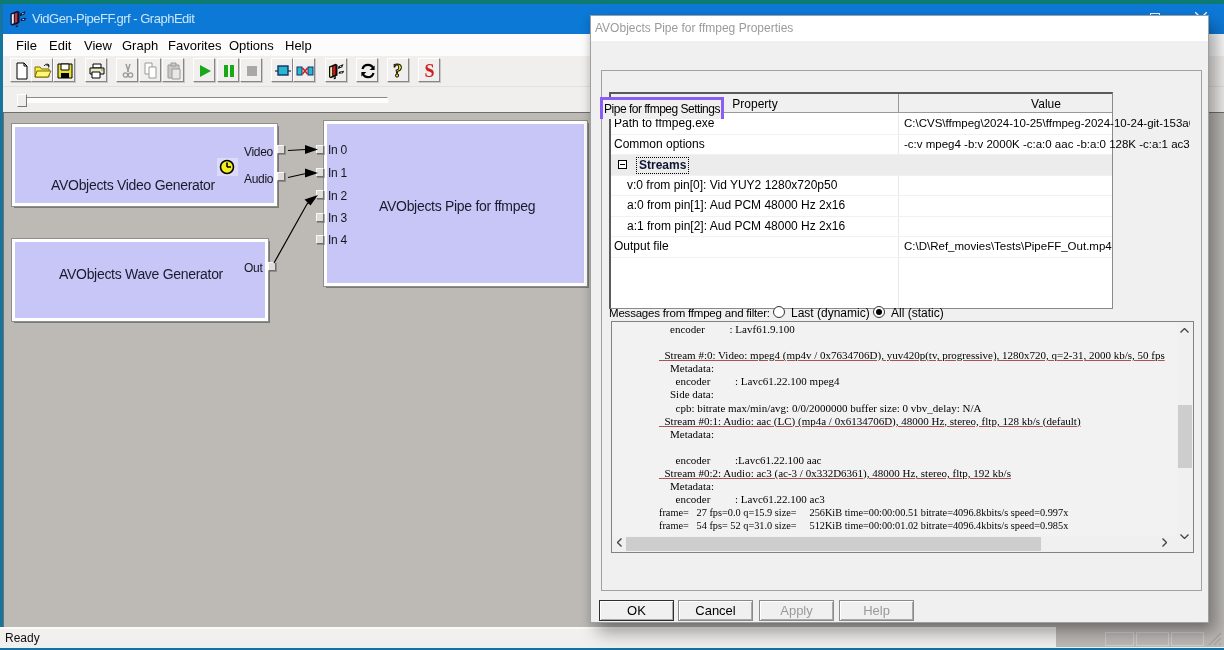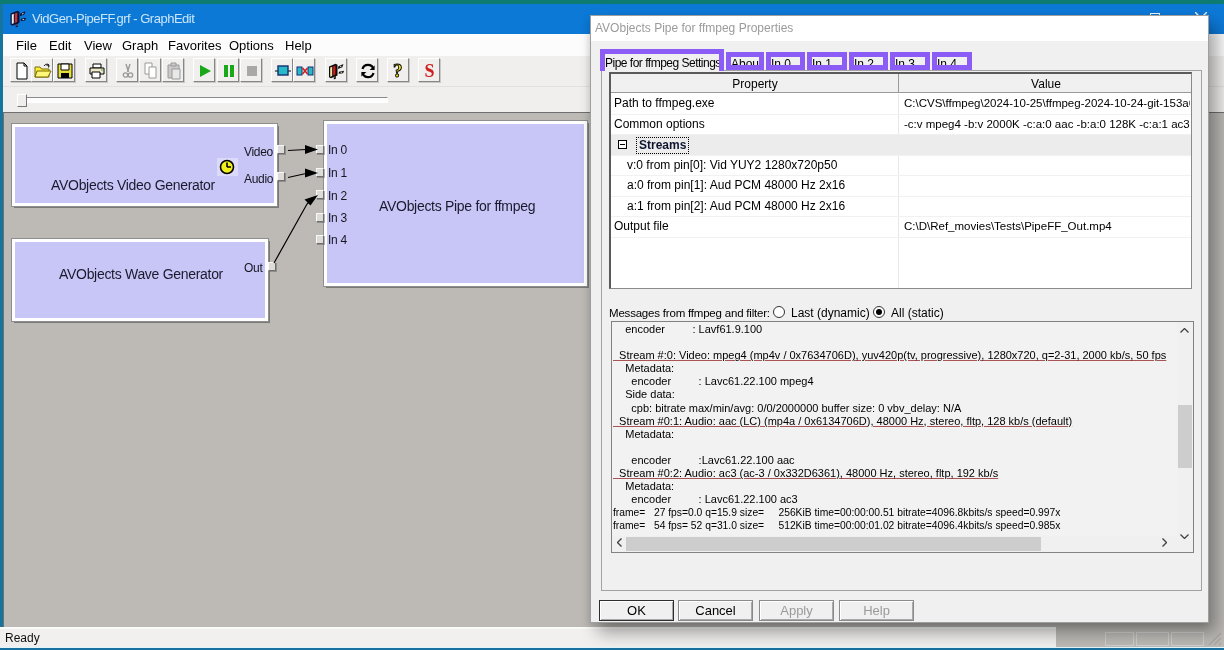--- a/index.html
+++ b/index.html
@@ -30,39 +30,39 @@
 
 
 #statusbar { left:0; top:627px; width:1056px; height:20px; background:#f1f0ef; font-size:12px; color:#111; border-top:2px solid #fafaf9; }
 .spane { position:absolute; top:3px; height:14px; border:1px solid #cfcfcf; }
 #botborder { left:0; top:647px; width:1224px; height:3px; background:#17709f; border-top:1px solid #e4f5fa; }
 
 
 #dlg { left:590px; top:15px; width:619px; height:608px; background:#f0f0f0; border:1px solid #9f9f9f; box-shadow:8px 10px 16px rgba(0,0,0,0.34), -2px 3px 6px rgba(0,0,0,0.10); }
 #dlgtitle { left:0; top:0; width:617px; height:25px; background:#ffffff; }
 #dlgtitletext { left:4px; top:5px; color:#9b9b9b; font-size:12px; }
-.tab { position:absolute; background:#f0f0f0; border:5px solid #8b5cf6; font-size:12px; color:#000; white-space:nowrap; overflow:hidden; }
+.tab { position:absolute; background:#f0f0f0; border:3px solid #8b5cf6; font-size:12px; color:#000; text-align:center; white-space:nowrap; overflow:hidden;margin-top:48px; }
 #tabline { position:absolute; left:10px; top:54px; width:601px; height:521px; border:1px solid #a2a2a2; background:#f0f0f0; }
 
 
-#ptable { left:18px; top:56px; width:583px; height:217px; background:#ffffff; border:1px solid #8a8a8a; border-left:2px solid #5a5a5a; border-top:2px solid #5a5a5a; font-size:12px; }
+#ptable { left:18px; top:76px; width:504px; height:217px; background:#ffffff; border:1px solid #8a8a8a; border-left:2px solid #5a5a5a; border-top:2px solid #5a5a5a; font-size:12px; }
 #ptable .hdr { position:absolute; left:0; top:0; width:100%; height:19px; background:#f0f0f0; border-bottom:1px solid #999999; }
 #ptable .hdrdiv { position:absolute; left:287px; top:0; width:1px; height:19px; background:#999999; }
 #ptable .coldiv { position:absolute; left:287px; top:20px; width:1px; height:194px; background:#e8e8e8; }
 .prow { position:absolute; left:0; width:100%; height:20.5px; border-bottom:1px solid #f1f1f1; }
 .prow .pc { position:absolute; left:3px; top:2px; white-space:nowrap; }
 .prow .vc { position:absolute; left:293px; top:3px; white-space:nowrap; overflow:hidden; width:286px; font-size:11.5px; }
 
 
 .radio { position:absolute; width:12px; height:12px; border:1px solid #333; border-radius:50%; background:#fff; }
 .radio.sel::after { content:""; position:absolute; left:2px; top:2px; width:6px; height:6px; background:#000; border-radius:50%; }
 
 
 #console { left:20px; top:305px; width:583px; height:232px; background:#f2f2f2; border:1px solid #828282; overflow:hidden; }
-#context { position:absolute; left:1px; top:1px; font-size:11px; line-height:13.1px; color:#000; white-space:pre; font-family:Liberation Sans, sans-serif; }
+#context { position:absolute; left:1px; top:1px; font-size:11px; line-height:13.1px; color:#000; white-space:pre; font-family:Liberation Serif, serif;padding-left:46px; }
 #context .u { text-decoration:underline; text-decoration-color:#a85454; }
 #context .f { font-size:10.3px; }
 .sbar { position:absolute; background:#f0f0f0; }
 .sthumbv { position:absolute; background:#cdcdcd; }
 
 
 .dbtn { position:absolute; width:75px; height:21px; background:#f0f0f0; border:1px solid #8a8a8a; box-shadow:inset 1px 1px 0 #ffffff, inset -1px -1px 0 #a9a9a9; font-size:13px; font-weight:normal; text-align:center; line-height:19px; color:#000; }
 .dbtn.def { border:1px solid #2e2e2e; }
 .dbtn.dis { color:#9a9a9a; }
 </style>

